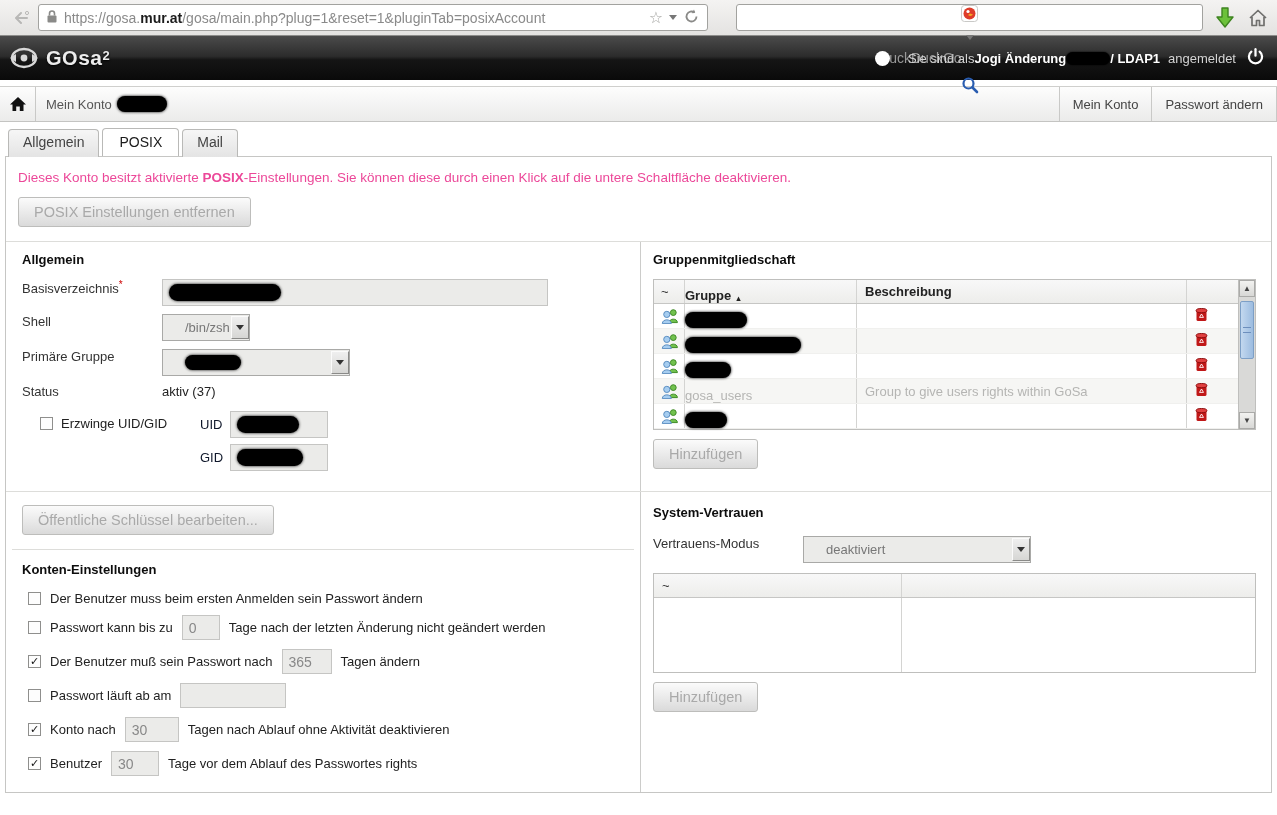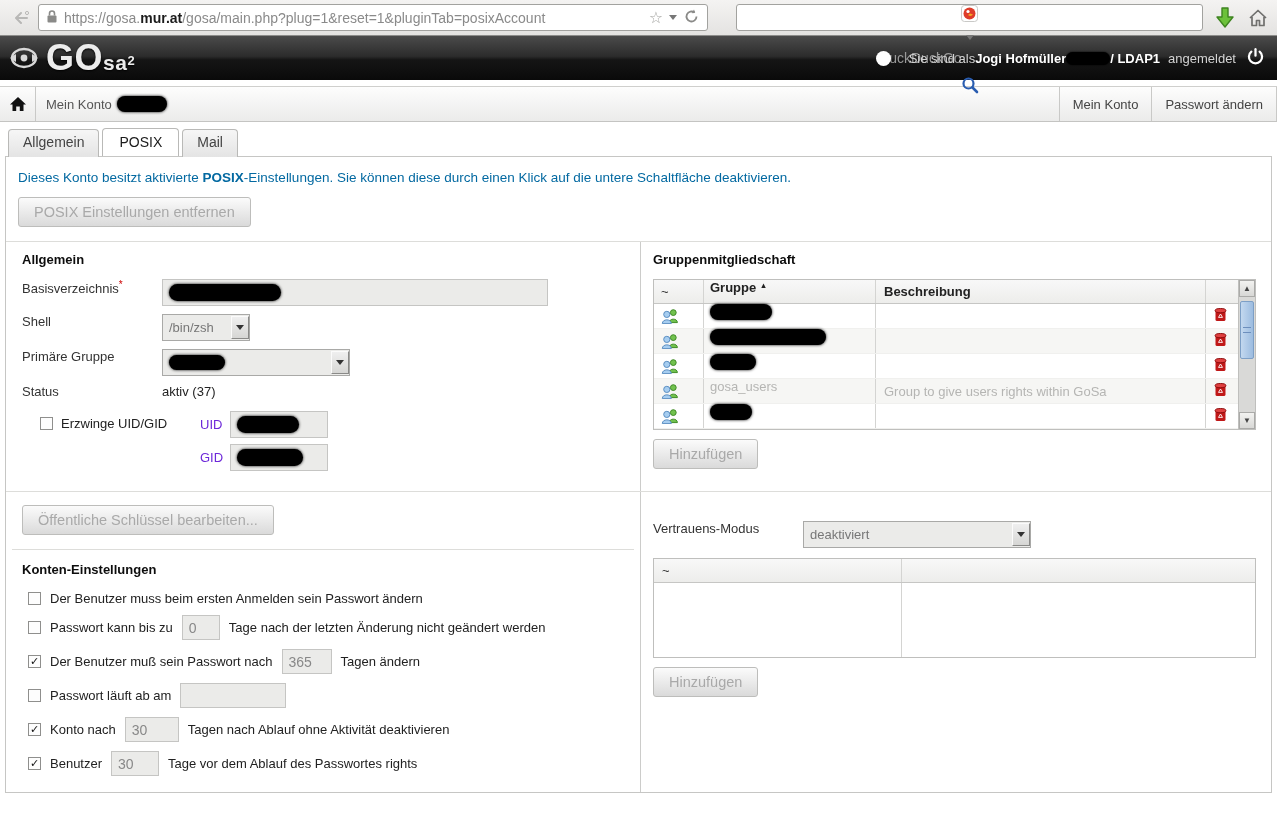--- a/index.html
+++ b/index.html
@@ -20,21 +20,21 @@
                display:flex; align-items:center; padding:0 7px; gap:10px;flex-direction:column; }
   .searchbar input { flex:1; border:none; outline:none; font-size:14px; color:#333; font-family:inherit; background:transparent; }
   .searchbar input::placeholder { color:#9a9a9a; }
   .chrome-btn { margin-left:11px; display:flex; align-items:center; }
 
   
   .gosa-header { height:44px; background:linear-gradient(#4b4b4b,#2c2c2c 46%,#151515 54%,#0a0a0a);
                  display:flex; align-items:center; padding:0 12px 0 8px; }
   .logo { display:flex; align-items:center; gap:6px; }
   .logo-text { color:#ececec; font-weight:bold; letter-spacing:.5px; text-shadow:0 1px 2px #000; }
-  .logo-text .big { font-size:36px; } .logo-text .small { font-size:21px; } .logo-text sup { font-size:13px; }
+  .logo-text .big { font-size:20px; } .logo-text .small { font-size:21px; } .logo-text sup { font-size:13px; }
   .hdr-right { margin-left:auto; display:flex; align-items:center; color:#d4d4d4; font-size:13px; }
   .status-circle { width:15px; height:15px; border-radius:50%; background:#fff; margin-right:18px; }
   .hdr-right b { color:#fff; }
   .hdr-redact { display:inline-block; width:44px; height:13px; background:#000; border-radius:7px; box-shadow:0 0 2px #000; vertical-align:-2px; }
   .power { margin-left:10px; }
 
   .hdr-gap { height:6px; background:#fff; }
 
   
   .crumb { height:36px; background:linear-gradient(#fdfdfd,#ebebea); border-top:1px solid #cfcfcd; border-bottom:1px solid #c4c4c2;
@@ -47,60 +47,60 @@
   .crumb-btn:last-child { border-right:1px solid #c9c9c7; }
 
   
   .tabs { display:flex; gap:3px; margin:7px 5px 0 8px; position:relative; z-index:2; }
   .tab { padding:4px 14px 5px; font-size:14px; color:#444; background:linear-gradient(#f6f6f6,#e4e4e4);
          border:1px solid #b9b9b7; border-bottom:none; border-radius:4px 4px 0 0; margin-bottom:-1px; cursor:pointer; }
   .tab.active { background:#fff; color:#1a1a1a; padding:5px 16px 6px; position:relative; top:-1px; margin-bottom:-1px; z-index:3; }
 
   
   .container { margin:0 5px; border:1px solid #c6c6c4; background:#fff; position:relative; z-index:1; }
-  .banner { padding:13px 12px 10px; font-size:13.5px; color:#0369a1; }
+  .banner { padding:13px 12px 10px; font-size:13.5px; color:#ec4899; }
   .btn { display:inline-block; padding:6px 15px; font-size:14.5px; color:#a9a9a9;
          background:linear-gradient(#fbfbfb,#dadada); border:1px solid #bdbdbb; border-radius:3px; }
   .banner-btn { margin:2px 0 14px 12px; }
   .hr-full { border-top:1px solid #ddddda; }
 
   .cols { display:flex; align-items:stretch; }
   .col-left { width:635px; flex:none; border-right:1px solid #ccccca; padding:10px 16px 14px; }
   .col-right { flex:1; padding:10px 15px 14px 12px; }
   .sec-title { font-weight:bold; color:#0d0d0d; margin-bottom:12px; }
 
   
   .frow { display:flex; align-items:flex-start; margin-bottom:8px;gap:38px; }
   .flabel { width:102px; flex:none; color:#333; }
   .req { color:#cc0000; font-size:10px; vertical-align:super; }
   .tinput { background:#ebebe9; border:1px solid #c5c5c3; height:27px; display:flex; align-items:center; padding:0 6px; color:#777; }
   .redact-pill { background:#000; border-radius:9px; box-shadow:0 0 3px #000; }
-  .tselect { background:#ebebe9; border:1px solid #a9a9a7; height:27px; display:inline-flex; align-items:center; padding-left:6px; color:#777; }
+  .tselect { background:#ebebe9; border:1px solid #a9a9a7; height:27px; display:inline-flex; align-items:center; padding-left:22px; color:#777; }
   .sel-btn { margin-left:auto; width:18px; height:23px; background:linear-gradient(#efefef,#d6d6d4); border:1px solid;
              border-color:#fbfbfb #8a8a88 #8a8a88 #fbfbfb; display:flex; align-items:center; justify-content:center; }
   .sel-btn .tri-down { border-top-color:#333; }
   .cb { width:13px; height:13px; flex:none; background:#fdfdfd; border:1px solid #8f8f8d; display:inline-flex;
         align-items:center; justify-content:center; font-size:11px; color:#111; }
   .cb.checked::after { content:"✓"; margin-top:-1px; }
 
   .force-row { display:flex; align-items:flex-start; margin-top:12px; }
   .force-cb { display:flex; align-items:center; gap:8px; width:160px; margin-left:18px; margin-top:5px; }
   .uidgid .mini { display:flex; align-items:center; margin-bottom:6px; }
-  .uidgid .mlabel { width:30px; color:#6d28d9; }
+  .uidgid .mlabel { width:30px; color:#0f172a; }
   .uidgid .tinput { width:98px; }
 
   
   .gtable { border:1px solid #bfbfbd; position:relative; }
   .g-head { display:flex; background:linear-gradient(#f8f8f8,#ededeb); border-bottom:1px solid #c6c6c4; font-weight:bold;
             height:24px; align-items:center; padding-right:17px; }
   .g-row { display:flex; height:25px; align-items:center; padding-right:17px; border-bottom:1px solid #f0f0ee; }
   .g-row:last-child { border-bottom:none; }
   .g-row.alt { background:#f6f6f4; }
   .c-icon { width:30px; flex:none; display:flex; align-items:center; padding-left:7px; height:100%; }
-  .c-group { width:172px; flex:none; border-left:1px solid #d4d4d2; padding-left:6px; height:100%; display:flex; align-items:flex-start;margin-left:19px; }
+  .c-group { width:172px; flex:none; border-left:1px solid #d4d4d2; padding-left:0; height:100%; display:flex; align-items:flex-end; }
   .c-desc { width:330px; flex:none; border-left:1px solid #d4d4d2; padding-left:8px; height:100%; display:flex; align-items:center; }
   .c-act { flex:1; border-left:1px solid #d4d4d2; height:100%; display:flex; align-items:center; padding-left:8px; }
   .g-head .c-icon { color:#333; font-weight:normal; }
   .g-row .blob { display:none; height:16px; background:#000; border-radius:9px; box-shadow:0 0 3px #000; }
   .g-row.redacted .blob { display:block; }
   .g-row:nth-of-type(2) .blob { width:62px; } .g-row:nth-of-type(3) .blob { width:116px; }
   .g-row:nth-of-type(4) .blob { width:46px; } .g-row:nth-of-type(6) .blob { width:42px; }
   .g-row.muted { color:#b5b5b3; }
   .sort-arrow { font-size:9px; margin-left:5px; color:#222; }
   
@@ -192,21 +192,21 @@
       <ellipse cx="16" cy="14" rx="12" ry="9" fill="none" stroke="#d8d8d8" stroke-width="2.4"></ellipse>
       <circle cx="16" cy="14" r="3.4" fill="#d8d8d8"></circle>
       <path d="M2 14 L8 10 V18 Z" fill="#d8d8d8"></path>
         <path d="M30 14 L24 10 V18 Z" fill="#d8d8d8"></path>
     </svg>
     <span class="logo-text"><span class="big">GO</span><span class="small">sa</span><sup>2</sup></span>
   </div>
   <div class="hdr-right">
     <span class="status-circle"></span>
     <span>Sie sind als</span>
-    <b>Jogi Hofmüller</b>
+    <b>Jogi Änderung</b>
     <span class="hdr-redact"></span>
     <b>/ LDAP1</b>
     <span style="margin-left:8px">angemeldet</span>
     <span class="power">
       <svg width="19" height="19" viewBox="0 0 22 22">
           <path d="M11 2.5 V10" stroke="#fff" stroke-width="2.6" stroke-linecap="round"></path>
           <path d="M6.2 5.4 a7.6 7.6 0 1 0 9.6 0" fill="none" stroke="#fff" stroke-width="2.6" stroke-linecap="round"></path>
         </svg>
     </span>
   </div>
@@ -470,20 +470,21 @@
       </div>
       <div class="krow" style="margin-bottom:2px">
         <span class="cb checked"></span>
         <span>Benutzer</span>
         <input class="num in6" value="30" style="">
         <span>Tage vor dem Ablauf des Passwortes rights</span>
       </div>
     </div>
 
     <div class="col-right" style="padding-top:13px">
+      <div class="sec-title">System-Vertrauen</div>
       <div class="frow" style="margin:16px 0 10px">
         <span class="flabel" style="width:112px">Vertrauens-Modus</span>
         <div class="tselect" style="width:228px">
           <span>deaktiviert</span>
           <span class="sel-btn">
               <span class="tri-down"></span>
             </span>
         </div>
       </div>
       <div class="ttable">

